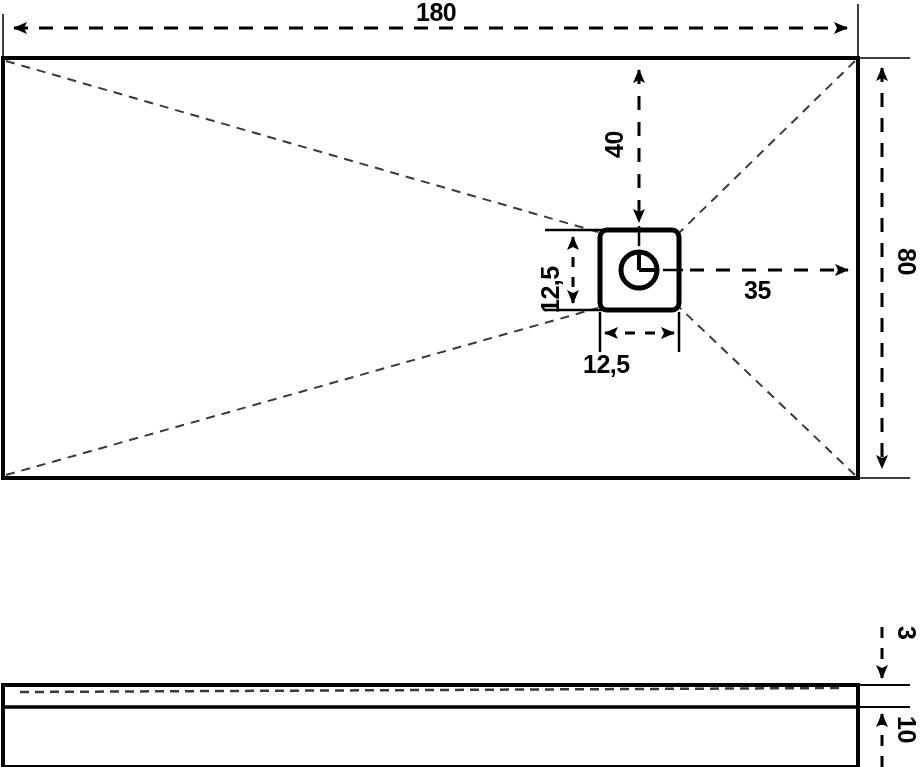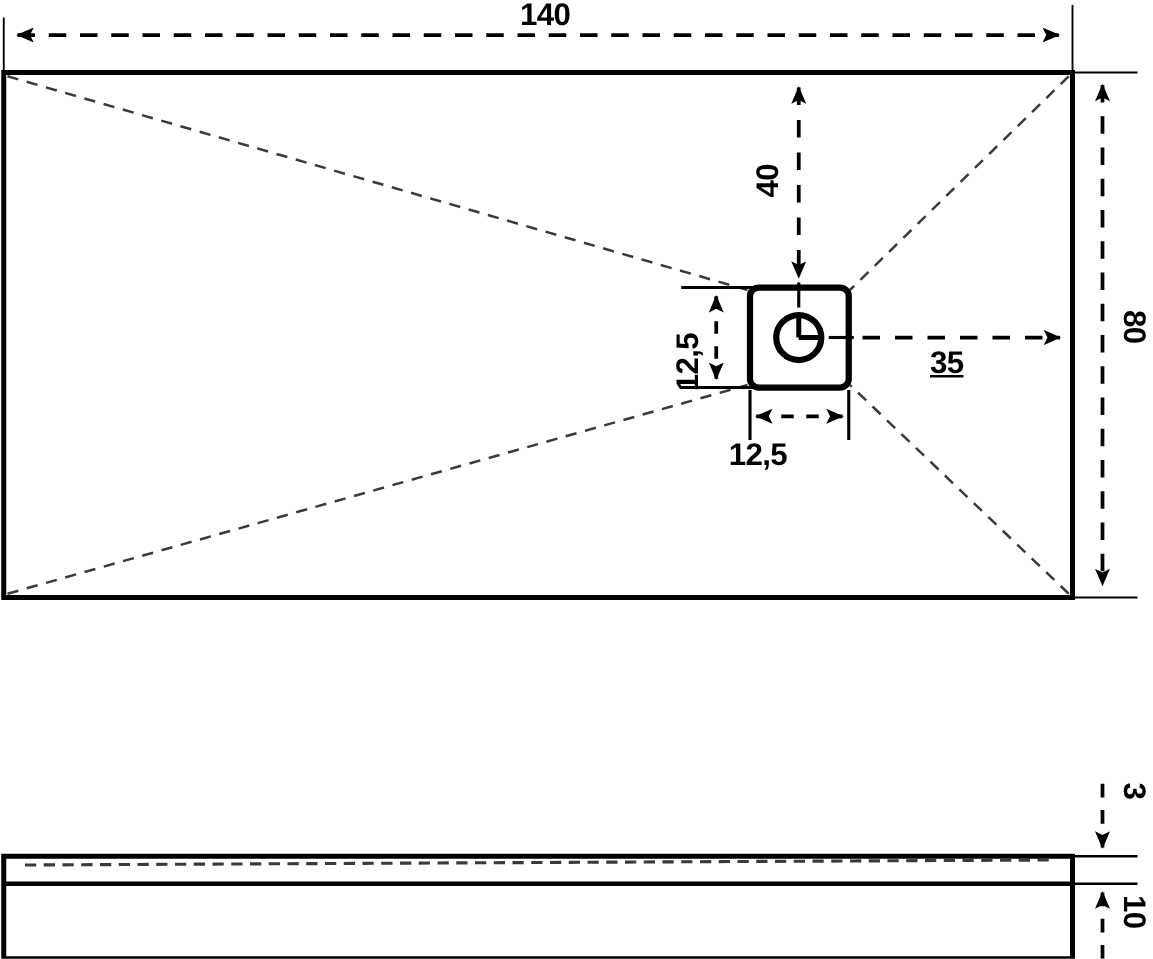--- a/index.html
+++ b/index.html
@@ -91,27 +91,27 @@
       <line x1="882" y1="627" x2="882" y2="678" stroke="#000" stroke-width="3" stroke-dasharray="11 10" marker-end="url(#arrR)"></line>
     </g>
 
     <g>
       <line x1="858" y1="707" x2="910" y2="707" stroke="#000" stroke-width="2"></line>
       <line x1="882" y1="714" x2="882" y2="767" stroke="#000" stroke-width="3" stroke-dasharray="11 10" marker-start="url(#arrL)"></line>
     </g>
 
   </svg>
 
-  <div class="dim-label" style="left:416px;top:0px;">140</div>
+  <div class="dim-label" style="left:416px;top:0px;">180</div>
 
   <div class="dim-label rot-cw" style="left:919px;top:248px;">80</div>
 
   <div class="dim-label rot-ccw" style="left:602px;top:158px;">40</div>
 
-  <div class="dim-label" style="left:744px;top:278px;text-decoration:underline;">35</div>
+  <div class="dim-label" style="left:744px;top:278px;">35</div>
 
   <div class="dim-label rot-ccw" style="left:538px;top:313px;">12,5</div>
 
   <div class="dim-label" style="left:583px;top:352px;">12,5</div>
 
   <div class="dim-label rot-cw" style="left:919px;top:626px;">3</div>
 
   <div class="dim-label rot-cw" style="left:919px;top:716px;">10</div>
 
 </div>

